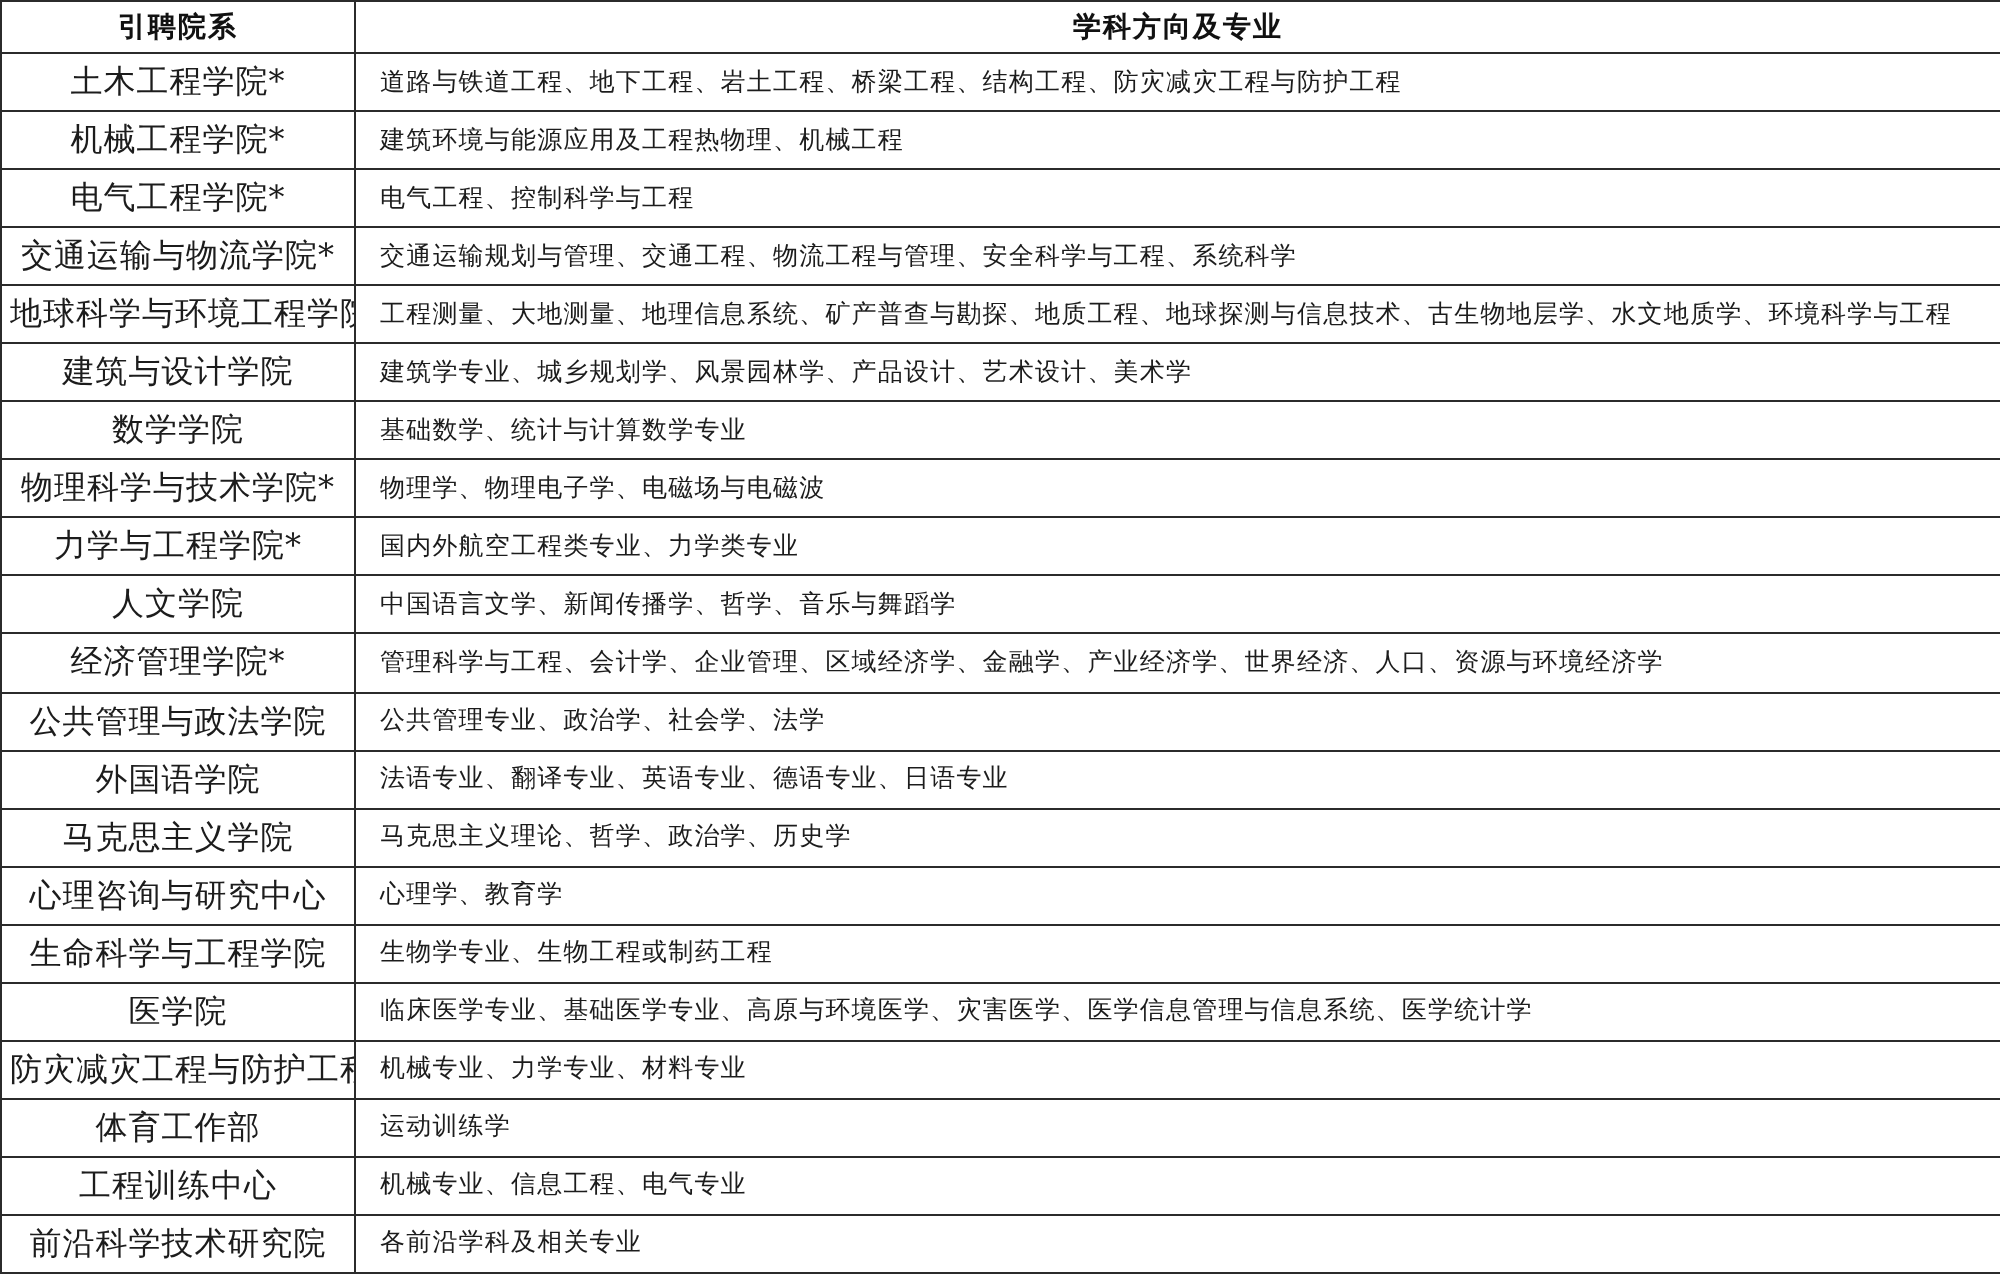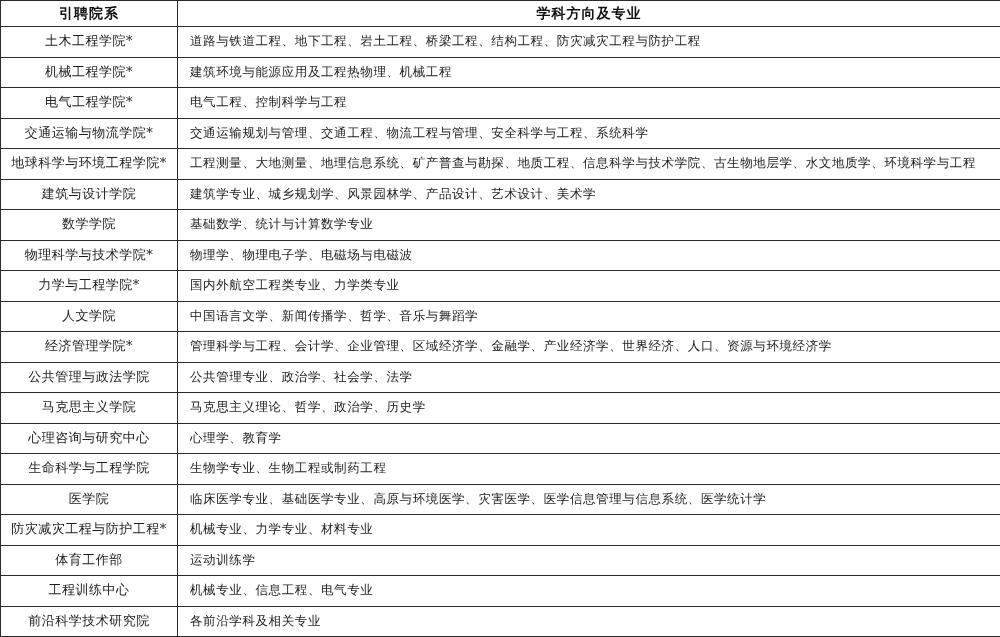--- a/index.html
+++ b/index.html
@@ -36,21 +36,21 @@
     font-size: 14px;
     text-align: center;
     letter-spacing: 1px;
     color: #111111;
     margin-left: 15px;
   }
   tr.data-row { height: 25.45px; }
   tr.data-row.tall { height: 51px; }
   td.dept-cell {
     text-align: center;
-    font-size: 13px;
+    font-size: 16px;
     letter-spacing: 0.5px;
     padding: 0 4px;
   }
   td.dept-cell .dept-line { line-height: 1.75; }
   td.majors-cell {
     text-align: left;
     font-size: 12.5px;
     letter-spacing: 0.6px;
     padding: 0 8px 0 12px;
   }
@@ -92,21 +92,21 @@
         <tr class="data-row">
           <td class="dept-cell">
             <div class="dept-line">交通运输与物流学院*</div>
           </td>
           <td class="majors-cell">交通运输规划与管理、交通工程、物流工程与管理、安全科学与工程、系统科学</td>
         </tr>
         <tr class="data-row">
           <td class="dept-cell">
             <div class="dept-line">地球科学与环境工程学院*</div>
           </td>
-          <td class="majors-cell">工程测量、大地测量、地理信息系统、矿产普查与勘探、地质工程、信息科学与技术学院、古生物地层学、水文地质学、环境科学与工程</td>
+          <td class="majors-cell">工程测量、大地测量、地理信息系统、矿产普查与勘探、地质工程、地球探测与信息技术、古生物地层学、水文地质学、环境科学与工程</td>
         </tr>
         <tr class="data-row">
           <td class="dept-cell">
             <div class="dept-line">建筑与设计学院</div>
           </td>
           <td class="majors-cell">建筑学专业、城乡规划学、风景园林学、产品设计、艺术设计、美术学</td>
         </tr>
         <tr class="data-row">
           <td class="dept-cell">
             <div class="dept-line">数学学院</div>
@@ -135,20 +135,26 @@
           <td class="dept-cell">
             <div class="dept-line">经济管理学院*</div>
           </td>
           <td class="majors-cell">管理科学与工程、会计学、企业管理、区域经济学、金融学、产业经济学、世界经济、人口、资源与环境经济学</td>
         </tr>
         <tr class="data-row">
           <td class="dept-cell">
             <div class="dept-line">公共管理与政法学院</div>
           </td>
           <td class="majors-cell">公共管理专业、政治学、社会学、法学</td>
+        </tr>
+        <tr class="data-row">
+          <td class="dept-cell">
+            <div class="dept-line">外国语学院</div>
+          </td>
+          <td class="majors-cell">法语专业、翻译专业、英语专业、德语专业、日语专业</td>
         </tr>
         <tr class="data-row">
           <td class="dept-cell">
             <div class="dept-line">马克思主义学院</div>
           </td>
           <td class="majors-cell">马克思主义理论、哲学、政治学、历史学</td>
         </tr>
         <tr class="data-row">
           <td class="dept-cell">
             <div class="dept-line">心理咨询与研究中心</div>

